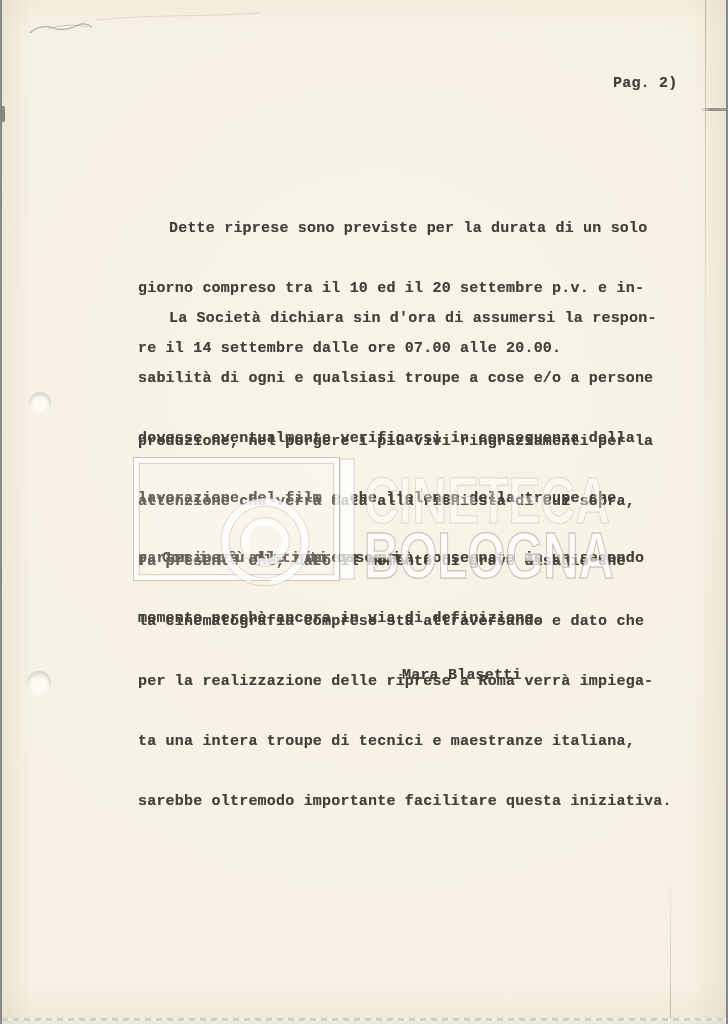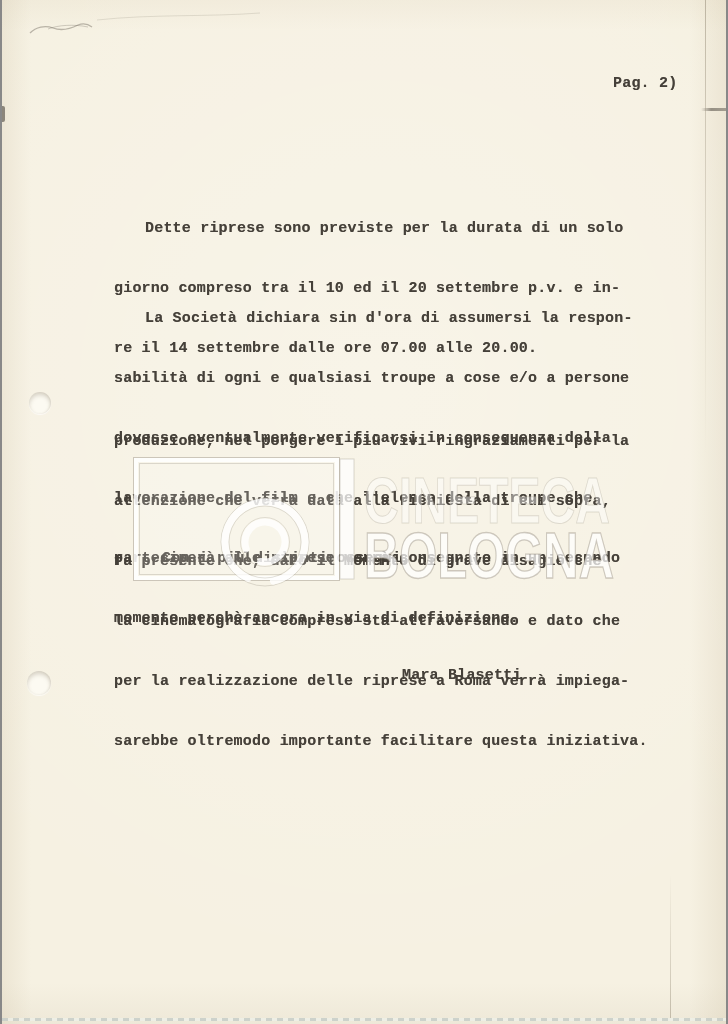--- a/index.html
+++ b/index.html
@@ -18,21 +18,21 @@
   .type{
     position:absolute;
     color:#454039;
     font-size:15px;
     line-height:20px;
     font-weight:bold;
     letter-spacing:0.2px;
     white-space:pre;
     text-shadow:0 0 0.5px rgba(69,64,57,0.55);
   }
-  .para{left:112px;}
+  .para{left:136px;}
   .line{height:20px;}
   .first{text-indent:31px;}
   .pagnum{left:611px;top:74px;}
   .p1{top:179px;}
   .p2{top:269px;}
   .p3{top:392px;}
   .closing{left:129px;top:549px;}
   .signature{left:400px;top:626px;text-align:right;}
   .watermark{position:absolute;left:126px;top:450px;pointer-events:none;}
   .hole{
@@ -93,20 +93,21 @@
     <div class="line">parteciperà alle riprese verrà consegnato in un secondo</div>
     <div class="line">momento perchè ancora in via di definizione.</div>
   </div>
 
   <div class="para p3 type">
     <div class="line">produzione, nel porgere i più vivi ringraziamenti per la</div>
     <div class="line">attenzione che verrà data alla richiesta di cui sopra,</div>
     <div class="line">fa presente che, dato il momento di grave disagio che</div>
     <div class="line">la cinematografia compreso sta attraversando e dato che</div>
     <div class="line">per la realizzazione delle riprese a Roma verrà impiega-</div>
+    <div class="line">ta una intera troupe di tecnici e maestranze italiana,</div>
     <div class="line">sarebbe oltremodo importante facilitare questa iniziativa.</div>
   </div>
 
   <div class="type closing first">Con i più distinti ossequi,</div>
 
   <div class="type signature">
     <div class="line">Mara Blasetti</div>
   </div>
 
   <svg class="watermark" width="500" height="140" viewBox="0 0 500 140">

